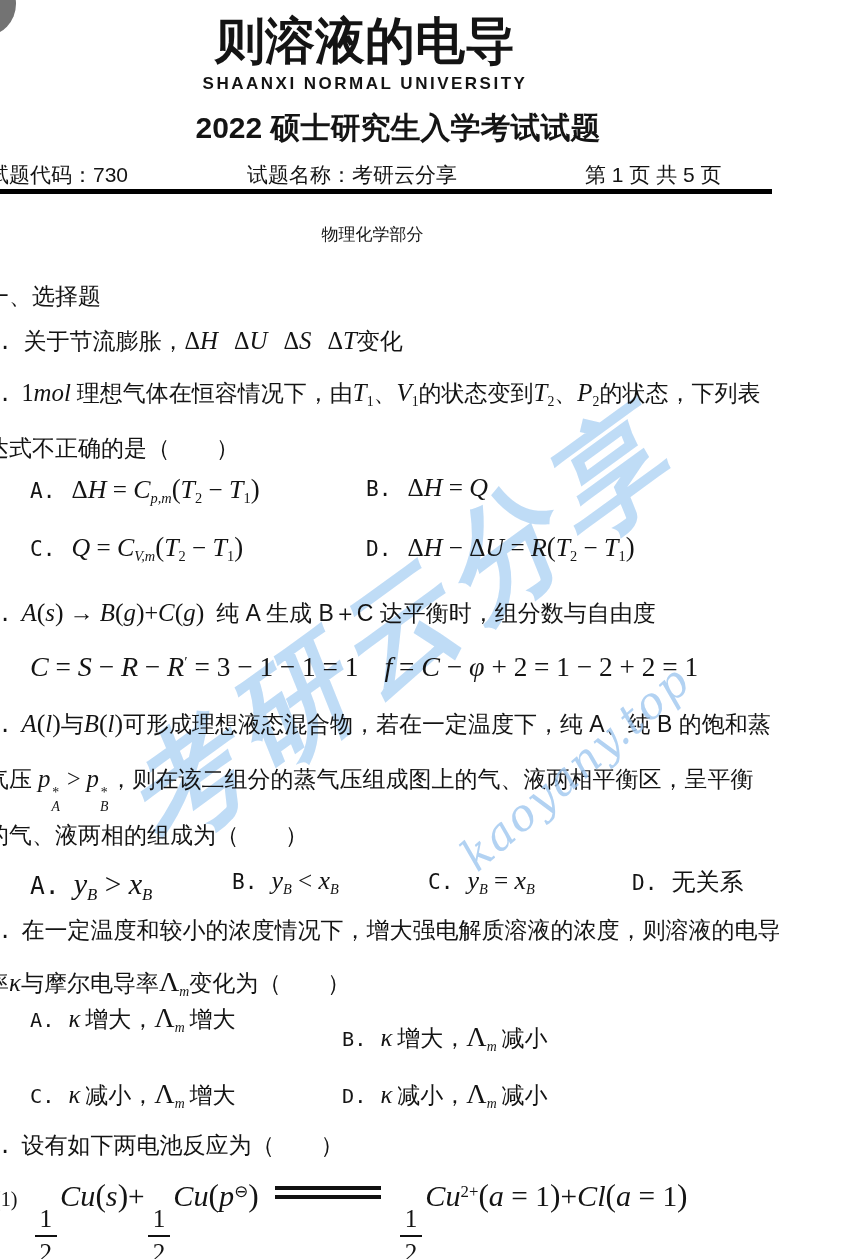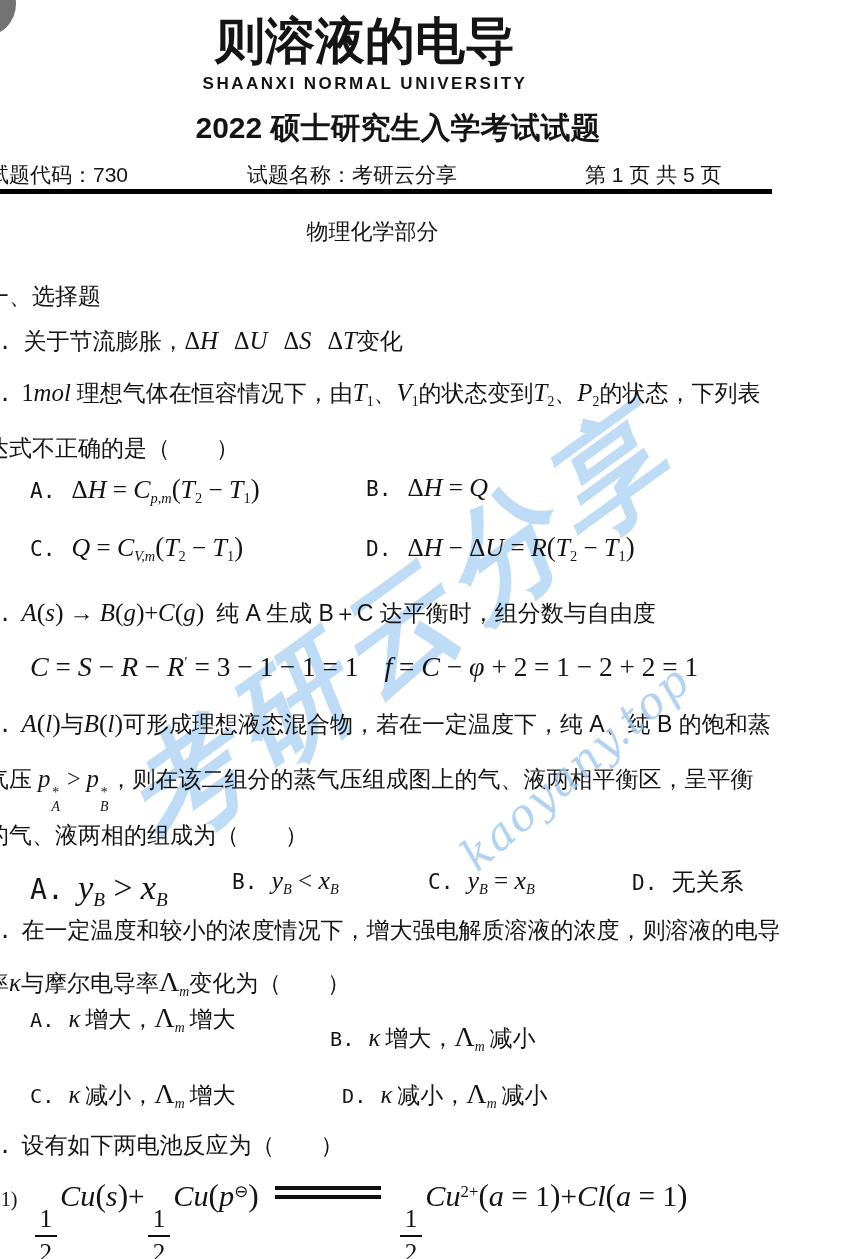--- a/index.html
+++ b/index.html
@@ -29,21 +29,21 @@
   .frac .fd{padding-top:3px;}
   .eqbar{display:inline-block;width:106px;height:13px;box-sizing:border-box;
          border-top:4px solid #111;border-bottom:4px solid #111;margin:0 16px;vertical-align:0.25em;}
   
   #logo-cn{left:0;top:10px;width:730px;font-size:50px;line-height:62px;font-weight:bold;
            font-family:"DejaVu Serif",serif;z-index:3;}
   #logo-en{left:0;top:74px;width:730px;font-size:17px;font-weight:bold;letter-spacing:2.5px;z-index:3;}
   #exam-title{left:0;top:108px;width:740px;font-size:30px;font-weight:bold;z-index:3;padding-left:28px;}
   .inforow{top:161px;font-size:21px;z-index:3;}
   #rule{left:0;top:189px;width:772px;height:5px;background:#000;z-index:3;}
-  #part-title{left:0;top:217px;width:745px;font-size:22px;z-index:3;}
+  #part-title{left:0;top:223px;width:745px;font-size:17px;z-index:3;}
   
   #wm-cn{left:70px;top:548px;width:700px;font-size:118px;letter-spacing:12px;line-height:1.1;
          color:#b5d6f5;transform:rotate(-36deg);font-family:"DejaVu Serif",serif;font-style:italic;
          font-weight:bold;z-index:1;opacity:0.85;white-space:nowrap;}
   #wm-url{left:432px;top:742px;font-size:44px;letter-spacing:2px;color:#9fc7f0;
           transform:rotate(-41deg);font-family:"DejaVu Serif",serif;font-style:italic;z-index:4;
           opacity:0.8;white-space:nowrap;}
   #corner{left:-46px;top:-28px;width:62px;height:64px;border-radius:50%;background:#737373;z-index:5;}
 </style>
 </head>
@@ -83,29 +83,29 @@
 
   <div class="line" style="left:-14px;top:707px;"><span class="num">4.</span><span style="display: inline-block; width: 10px;"></span><span class="mi">A</span><span class="bp">(</span><span class="mi">l</span><span class="bp">)</span><span class="cn">与</span><span class="mi">B</span><span class="bp">(</span><span class="mi">l</span><span class="bp">)</span><span class="cn">可形成理想液态混合物，若在一定温度下，纯 A、纯 B 的饱和蒸</span></div>
   <div class="line" style="left:-14px;top:762px;"><span class="cn">气压</span><span style="display: inline-block; width: 6px;"></span><span class="mi">p</span><span class="ss">
         <span class="u">*</span>
         <span class="d">A</span>
       </span><span class="mr"> &gt; </span><span class="mi">p</span><span class="ss">
         <span class="u">*</span>
         <span class="d">B</span>
       </span><span class="cn">，则在该二组分的蒸气压组成图上的气、液两相平衡区，呈平衡</span></div>
   <div class="line" style="left:-14px;top:820px;"><span class="cn">的气、液两相的组成为（　　）</span></div>
-  <div class="line" style="left:30px;top:864px;font-size:32px;"><span class="lbl">A.</span><span style="display: inline-block; width: 14px;"></span><span class="mi">y</span><span class="subi">B</span><span class="mr"> &gt; </span><span class="mi">x</span><span class="subi">B</span></div>
+  <div class="line" style="left:30px;top:864px;font-size:28px;"><span class="lbl">A.</span><span style="display: inline-block; width: 14px;"></span><span class="mi">y</span><span class="subi">B</span><span class="mr"> &gt; </span><span class="mi">x</span><span class="subi">B</span></div>
   <div class="line" style="left:232px;top:864px;font-size:24px;"><span class="lbl">B.</span><span style="display: inline-block; width: 14px;"></span><span class="mi">y</span><span class="subi">B</span><span class="mr"> &lt; </span><span class="mi">x</span><span class="subi">B</span></div>
   <div class="line" style="left:428px;top:864px;font-size:24px;"><span class="lbl">C.</span><span style="display: inline-block; width: 14px;"></span><span class="mi">y</span><span class="subi">B</span><span class="mr"> = </span><span class="mi">x</span><span class="subi">B</span></div>
   <div class="line" style="left:632px;top:866px;font-size:24px;"><span class="lbl">D.</span><span style="display: inline-block; width: 14px;"></span><span class="cn">无关系</span></div>
 
   <div class="line" style="left:-14px;top:915px;"><span class="num">5.</span><span style="display: inline-block; width: 10px;"></span><span class="cn">在一定温度和较小的浓度情况下，增大强电解质溶液的浓度，则溶液的电导</span></div>
   <div class="line" style="left:-14px;top:963px;"><span class="cn">率</span><span class="mi">κ</span><span class="cn">与摩尔电导率</span><span class="lam">Λ</span><span class="subi">m</span><span class="cn">变化为（　　）</span></div>
   <div class="line" style="left:30px;top:999px;"><span class="lbl">A.</span><span style="display: inline-block; width: 14px;"></span><span class="mi">κ</span><span style="display: inline-block; width: 5px;"></span><span class="cn">增大，</span><span class="lam">Λ</span><span class="subi">m</span><span style="display: inline-block; width: 5px;"></span><span class="cn">增大</span></div>
-  <div class="line" style="left:330px;top:1018px;text-align:right;"><span class="lbl">B.</span><span style="display: inline-block; width: 14px;"></span><span class="mi">κ</span><span style="display: inline-block; width: 5px;"></span><span class="cn">增大，</span><span class="lam">Λ</span><span class="subi">m</span><span style="display: inline-block; width: 5px;"></span><span class="cn">减小</span></div>
+  <div class="line" style="left:342px;top:1018px;text-align:right;"><span class="lbl">B.</span><span style="display: inline-block; width: 14px;"></span><span class="mi">κ</span><span style="display: inline-block; width: 5px;"></span><span class="cn">增大，</span><span class="lam">Λ</span><span class="subi">m</span><span style="display: inline-block; width: 5px;"></span><span class="cn">减小</span></div>
   <div class="line" style="left:30px;top:1075px;"><span class="lbl">C.</span><span style="display: inline-block; width: 14px;"></span><span class="mi">κ</span><span style="display: inline-block; width: 5px;"></span><span class="cn">减小，</span><span class="lam">Λ</span><span class="subi">m</span><span style="display: inline-block; width: 5px;"></span><span class="cn">增大</span></div>
   <div class="line" style="left:342px;top:1075px;"><span class="lbl">D.</span><span style="display: inline-block; width: 14px;"></span><span class="mi">κ</span><span style="display: inline-block; width: 5px;"></span><span class="cn">减小，</span><span class="lam">Λ</span><span class="subi">m</span><span style="display: inline-block; width: 5px;"></span><span class="cn">减小</span></div>
 
   <div class="line" style="left:-14px;top:1130px;"><span class="num">6.</span><span style="display: inline-block; width: 10px;"></span><span class="cn">设有如下两电池反应为（　　）</span></div>
   <div class="line" style="left:-6px;top:1175px;font-size:28px;"><span class="eqnum">(1)</span><span style="display: inline-block; width: 14px;"></span><span class="frac">
         <span class="fn">1</span>
         <span class="fd">2</span>
       </span><span class="mi">Cu</span><span class="bp">(</span><span class="mi">s</span><span class="bp">)</span><span class="mr">+</span><span class="frac">
         <span class="fn">1</span>
         <span class="fd">2</span>

